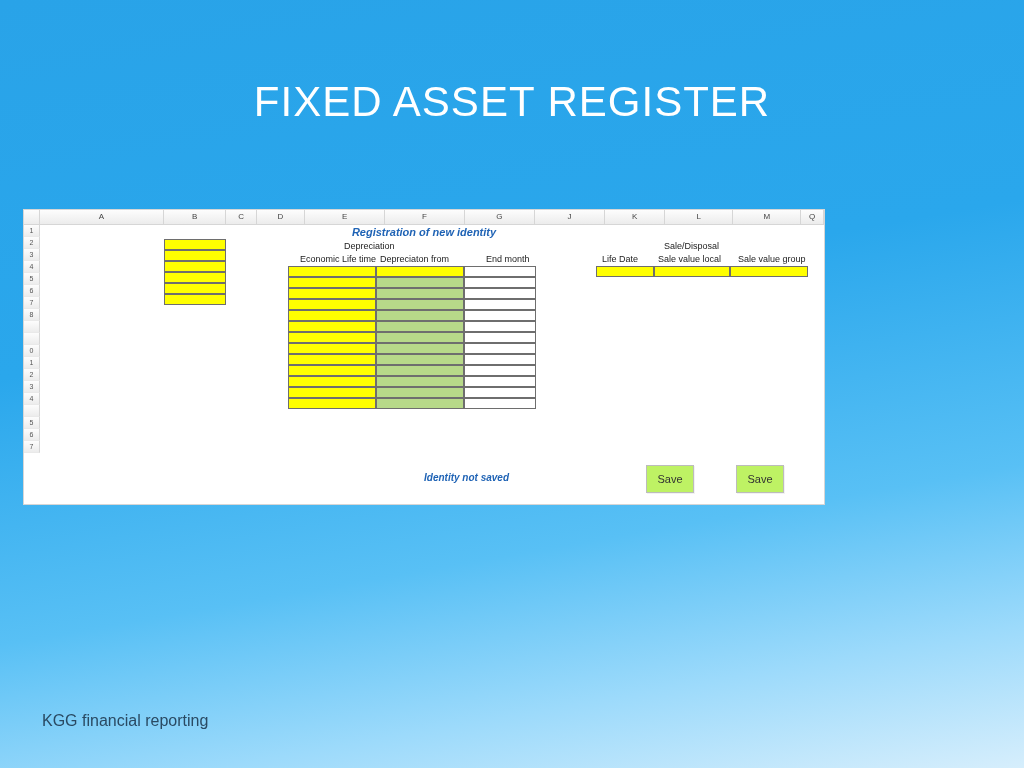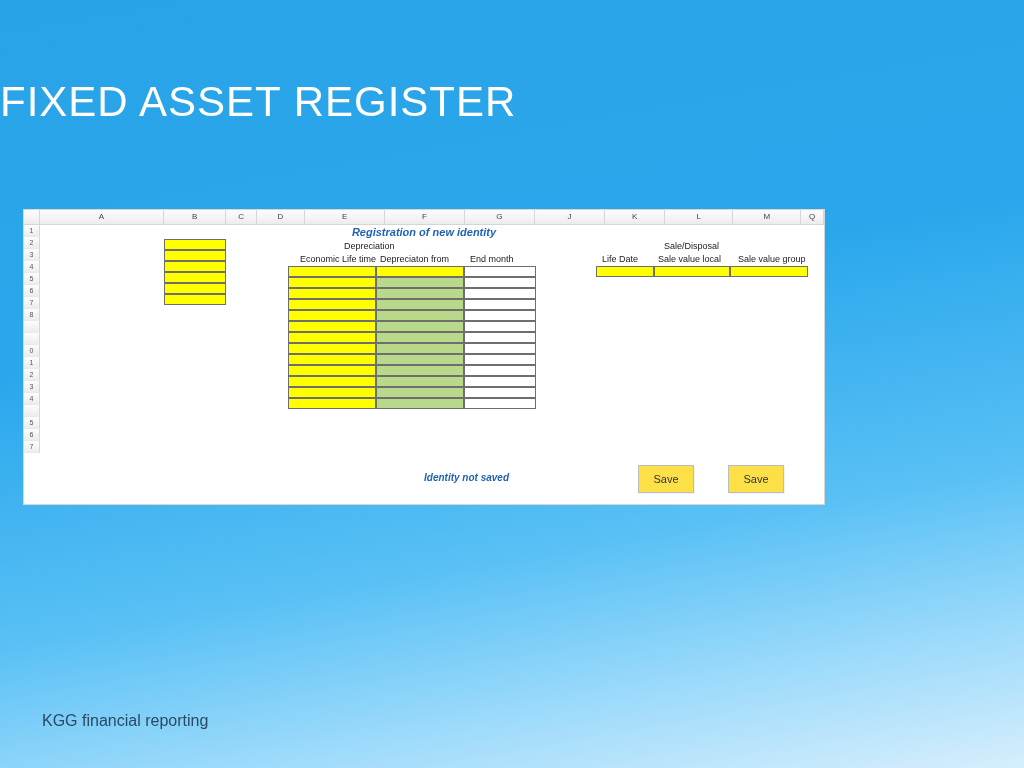--- a/index.html
+++ b/index.html
@@ -15,21 +15,21 @@
     height: 768px;
     background: linear-gradient(170deg, #29a3e8 0%, #2aa7ec 40%, #58c0f5 68%, #9cdafb 85%, #d6eefc 100%);
     position: relative;
     box-sizing: border-box;
   }
   .title {
     position: absolute;
     top: 78px;
     left: 0;
     width: 100%;
-    text-align: left;
+    text-align: center;
     font-size: 42px;
     color: #ffffff;
     letter-spacing: 1px;
     font-weight: 400;
   }
   .subtitle {
     position: absolute;
     top: 178px;
     left: 68px;
     font-size: 26px;
@@ -136,23 +136,23 @@
     left: 400px;
     bottom: 22px;
     font-size: 10px;
     font-style: italic;
     font-weight: 700;
     color: #1f63b5;
   }
   .btn {
     position: absolute;
     bottom: 12px;
-    width: 56px;
+    width: 48px;
     height: 28px;
-    background: #fde047;
+    background: #bef264;
     border: 1px solid #bcbcbc;
     font-size: 11px;
     color: #333;
     cursor: pointer;
     box-shadow: 1px 1px 0 rgba(0,0,0,.05);
   }
   .btn.save  { right: 130px; }
   .btn.close { right: 40px; }
 
   .rownums {
@@ -236,21 +236,21 @@
         <div class="cell yellow"></div>
         <div class="cell yellow"></div>
         <div class="cell yellow"></div>
         <div class="cell yellow"></div>
         <div class="cell yellow"></div>
       </div>
 
       <div class="section-head" style="top:16px; left:320px;">Depreciation</div>
       <div class="subhead" style="top:29px; left:276px;">Economic Life time</div>
       <div class="subhead" style="top:29px; left:356px;">Depreciaton from</div>
-      <div class="subhead" style="top:29px; left:446px;">End month</div>
+      <div class="subhead" style="top:29px; left:462px;">End month</div>
 
       <div class="grid-block" style="top:41px; left:264px;">
 
         <div class="row"><div class="cell yellow" style="width:88px"></div><div class="cell yellow" style="width:88px"></div><div class="cell white" style="width:72px"></div></div>
         <div class="row"><div class="cell yellow" style="width:88px"></div><div class="cell green" style="width:88px"></div><div class="cell white" style="width:72px"></div></div>
         <div class="row"><div class="cell yellow" style="width:88px"></div><div class="cell green" style="width:88px"></div><div class="cell white" style="width:72px"></div></div>
         <div class="row"><div class="cell yellow" style="width:88px"></div><div class="cell green" style="width:88px"></div><div class="cell white" style="width:72px"></div></div>
         <div class="row"><div class="cell yellow" style="width:88px"></div><div class="cell green" style="width:88px"></div><div class="cell white" style="width:72px"></div></div>
         <div class="row"><div class="cell yellow" style="width:88px"></div><div class="cell green" style="width:88px"></div><div class="cell white" style="width:72px"></div></div>
         <div class="row"><div class="cell yellow" style="width:88px"></div><div class="cell green" style="width:88px"></div><div class="cell white" style="width:72px"></div></div>

